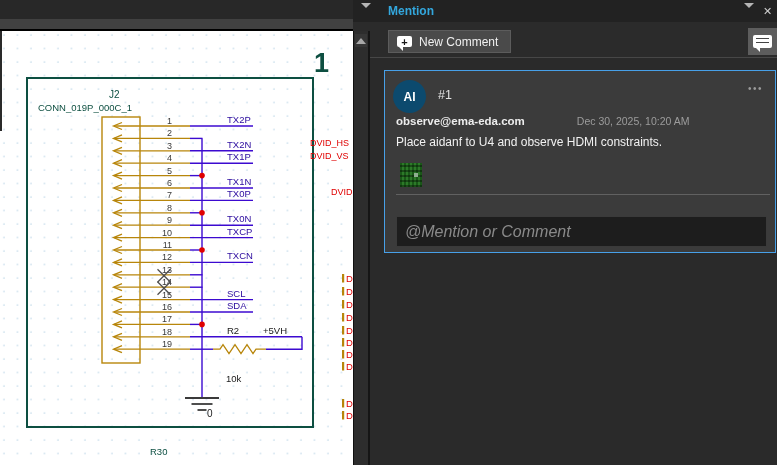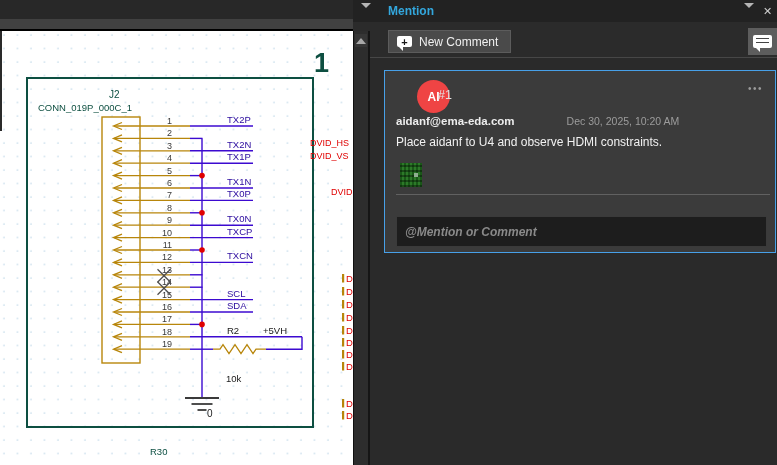--- a/index.html
+++ b/index.html
@@ -38,36 +38,36 @@
   .toggle-btn{left:748px;top:28px;width:29px;height:27px;background:#5d5d5d;
     display:flex;align-items:center;justify-content:center;}
   .bubble-lines{position:relative;width:19px;height:13px;background:#fff;border-radius:2px;}
   .bubble-lines:before{content:"";position:absolute;left:3px;top:3px;width:13px;height:7px;
     background:repeating-linear-gradient(#444 0 1.5px,transparent 1.5px 4px);}
   .bubble-lines:after{content:"";position:absolute;left:3px;bottom:-4px;
     border-left:4px solid transparent;border-top:4px solid #fff;}
 
   
   .card{left:384px;top:70px;width:392px;height:183px;background:#3b3b3b;border:1px solid #47a0e8;box-sizing:border-box;}
-  .avatar{left:32px;top:9px;width:33px;height:33px;border-radius:50%;background:#ef4444;
+  .avatar{left:8px;top:9px;width:33px;height:33px;border-radius:50%;background:#0c4a6e;
     display:flex;align-items:center;justify-content:center;color:#fff;font-size:12px;font-weight:bold;}
   .cmt-id{left:53px;top:17px;color:#e2e2e2;font-size:12.5px;}
   .cmt-menu{right:12px;top:12px;color:#9a9a9a;font-size:10px;letter-spacing:1.5px;}
   .cmt-meta{left:11px;top:44px;display:flex;gap:12px;align-items:baseline;}
   .cmt-email{color:#ededed;font-size:11.5px;font-weight:bold;}
   .cmt-date{color:#9c9c9c;font-size:10.5px;padding-left:40px;}
   .cmt-body{left:11px;top:64px;color:#f2f2f2;font-size:12px;}
   .cmt-thumb{left:15px;top:92px;width:22px;height:24px;background-color:#2c7a28;
     background-image:repeating-linear-gradient(0deg,rgba(0,0,0,.38) 0 2px,transparent 2px 5px),
                      repeating-linear-gradient(90deg,rgba(10,60,10,.55) 0 2px,transparent 2px 4px);}
   .cmt-thumb:after{content:"";position:absolute;right:4px;top:10px;width:4px;height:4px;background:#8fae90;}
   .cmt-divider{left:11px;top:123px;width:374px;height:1px;background:#616161;}
   .cmt-input{left:11px;top:145px;width:371px;height:31px;background:#1d1d1d;border:1px solid #3a3a3a;
-    box-sizing:border-box;color:#ddd;font-size:12px;font-style:italic;padding:0 8px;outline:none;
-    font-family:"Liberation Sans",sans-serif;font-weight:bold;}
+    box-sizing:border-box;color:#ddd;font-size:16px;font-style:italic;padding:0 8px;outline:none;
+    font-family:"Liberation Sans",sans-serif;}
   .cmt-input::placeholder{color:#8a8a8a;font-style:italic;}
 
   svg text{font-family:"Liberation Sans",sans-serif;}
 </style>
 </head>
 <body>
 
 <div class="stage">
 
   <div class="abs hdr-left-dark"></div>
@@ -245,21 +245,21 @@
   </div>
   <div class="abs toggle-btn">
     <span class="bubble-lines"></span>
   </div>
 
   <div class="abs card">
     <div class="abs avatar">AI</div>
     <div class="abs cmt-id">#1</div>
     <div class="abs cmt-menu">•••</div>
     <div class="abs cmt-meta">
-      <span class="cmt-email">aidanf@ema-eda.com</span>
+      <span class="cmt-email">observe@ema-eda.com</span>
       <span class="cmt-date">Dec 30, 2025, 10:20 AM</span>
     </div>
     <div class="abs cmt-body">Place aidanf to U4 and observe HDMI constraints.</div>
     <div class="abs cmt-thumb"></div>
     <div class="abs cmt-divider"></div>
     <input class="abs cmt-input" placeholder="@Mention or Comment" style="">
   </div>
 </div>
 
 </body></html>

